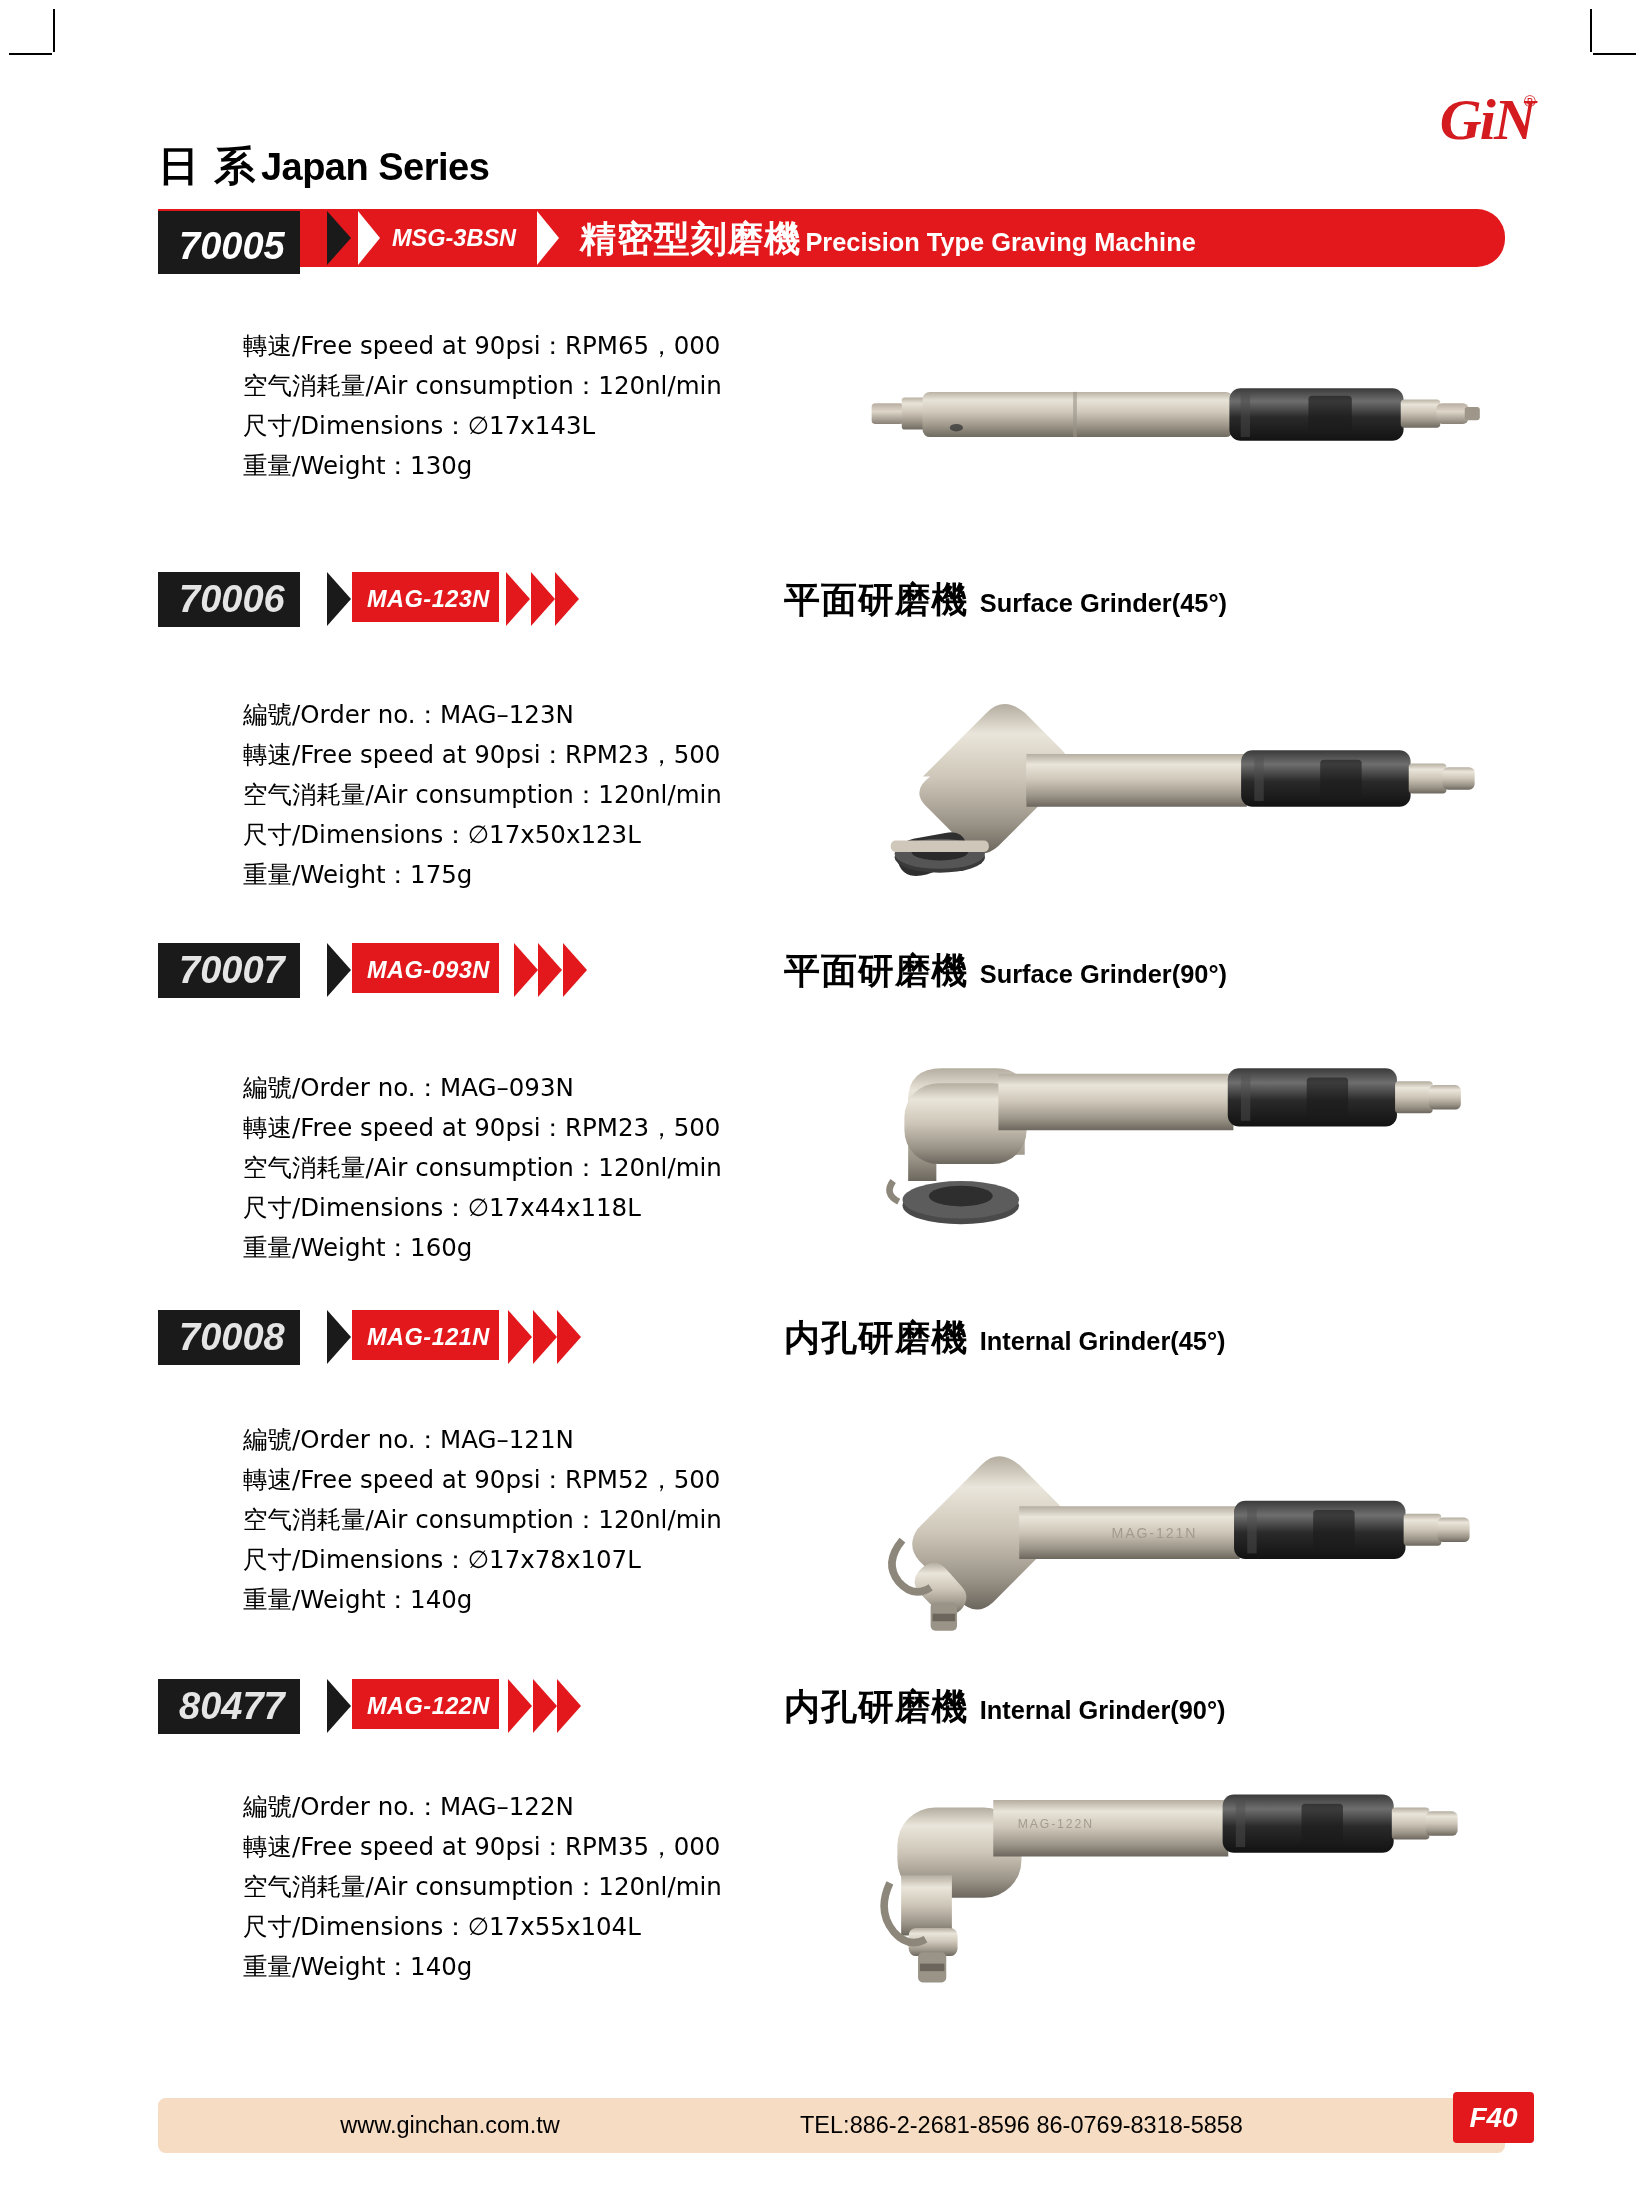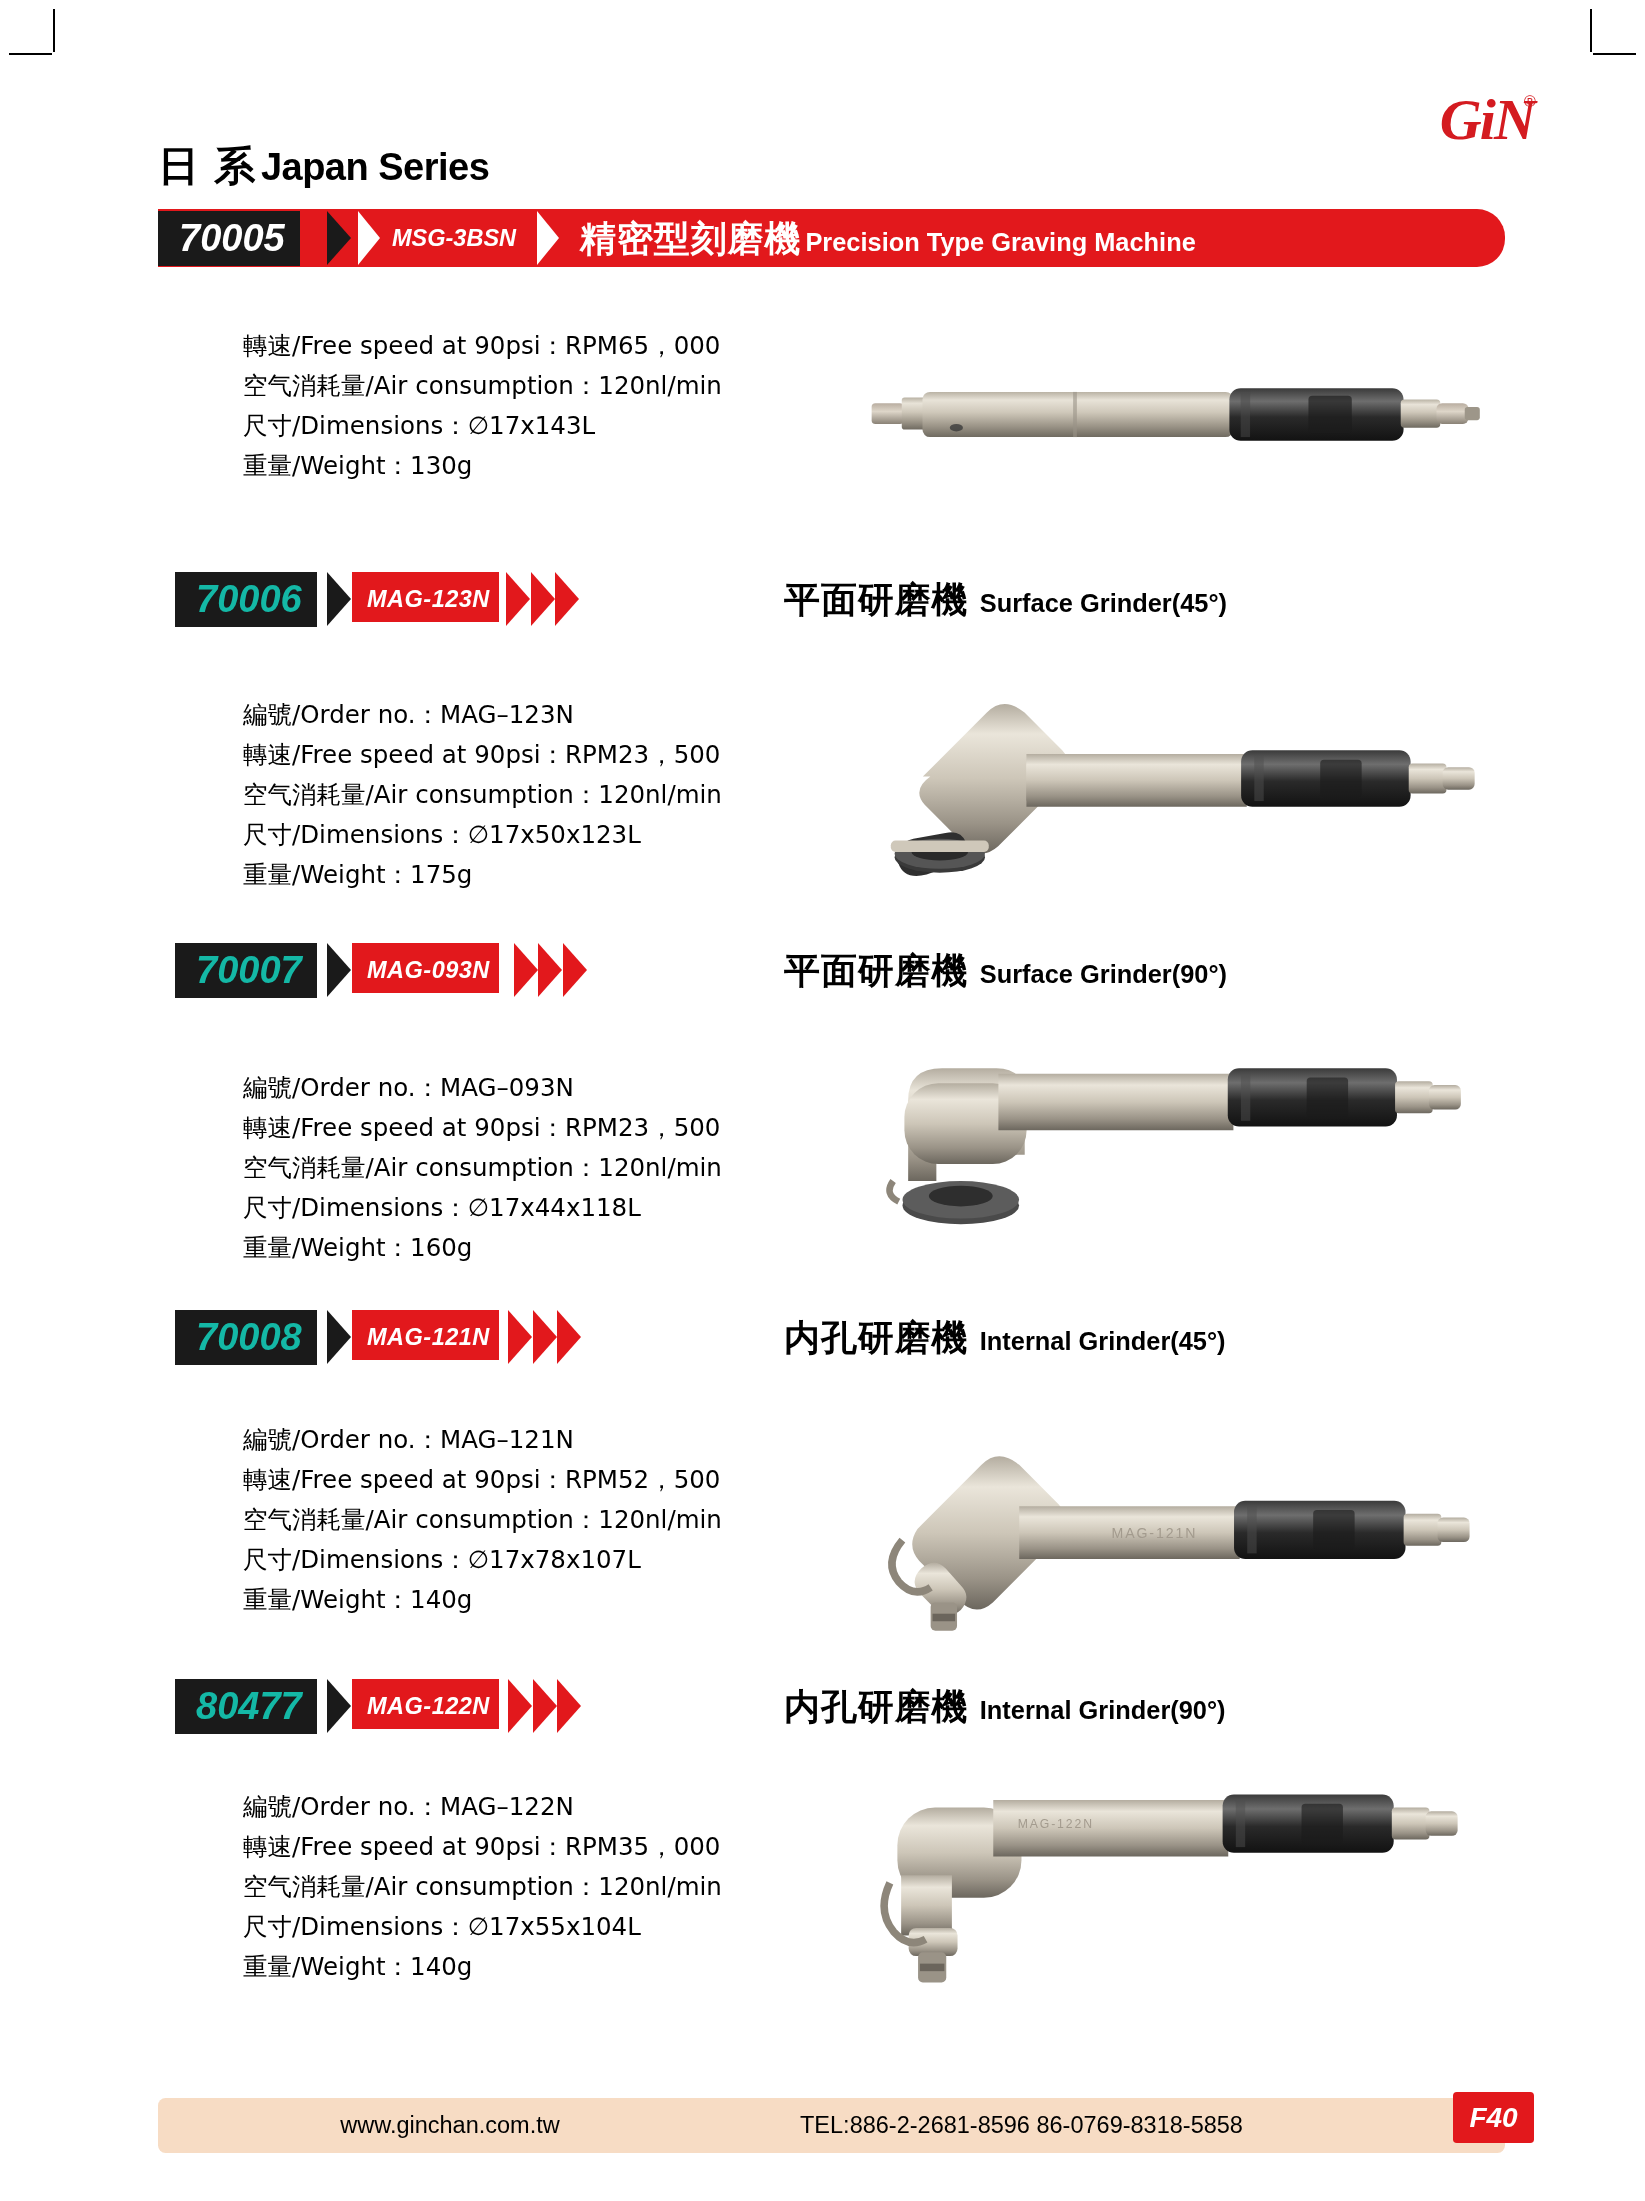--- a/index.html
+++ b/index.html
@@ -81,28 +81,27 @@
   .banner {
     position: absolute;
     left: 158px;
     height: 55px;
   }
   .banner .code {
     position: absolute;
     left: 0; top: 0;
     height: 55px;
     background: #1a1a1a;
-    color: #14b8a6;
+    color: #e5e5e5;
     font-size: 38px;
     font-weight: bold;
     font-style: italic;
     line-height: 55px;
     padding: 0 15px 0 21px;
     letter-spacing: 0px;
-    margin-left: 17px;
   }
   .banner .code-tip {
     position: absolute;
     top: 0;
     width: 0; height: 0;
     border-top: 27px solid transparent;
     border-bottom: 27px solid transparent;
     border-left: 24.5px solid #1a1a1a;
   }
   .banner .model {
@@ -159,21 +158,21 @@
   .banner-top .code {
     position: absolute;
     left: 0; top: 1.9px;
     height: 55px;
     background: #1a1a1a;
     color: #fff;
     font-size: 38px;
     font-weight: bold;
     font-style: italic;
     line-height: 55px;
-    padding: 0 15px 0 21px;
+    padding: 8px 15px 0 21px;
   }
   .banner-top .code-tip {
     position: absolute;
     top: 1.9px;
     width: 0; height: 0;
     border-top: 27px solid transparent;
     border-bottom: 27px solid transparent;
     border-left: 24.5px solid #1a1a1a;
   }
   .banner-top .model {

